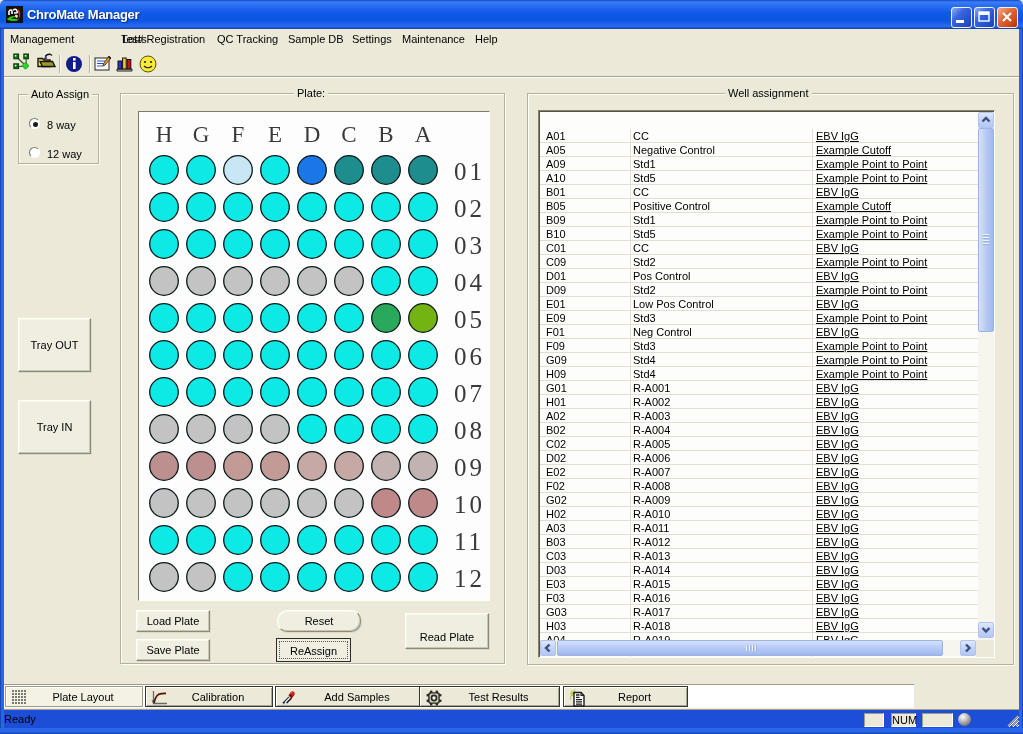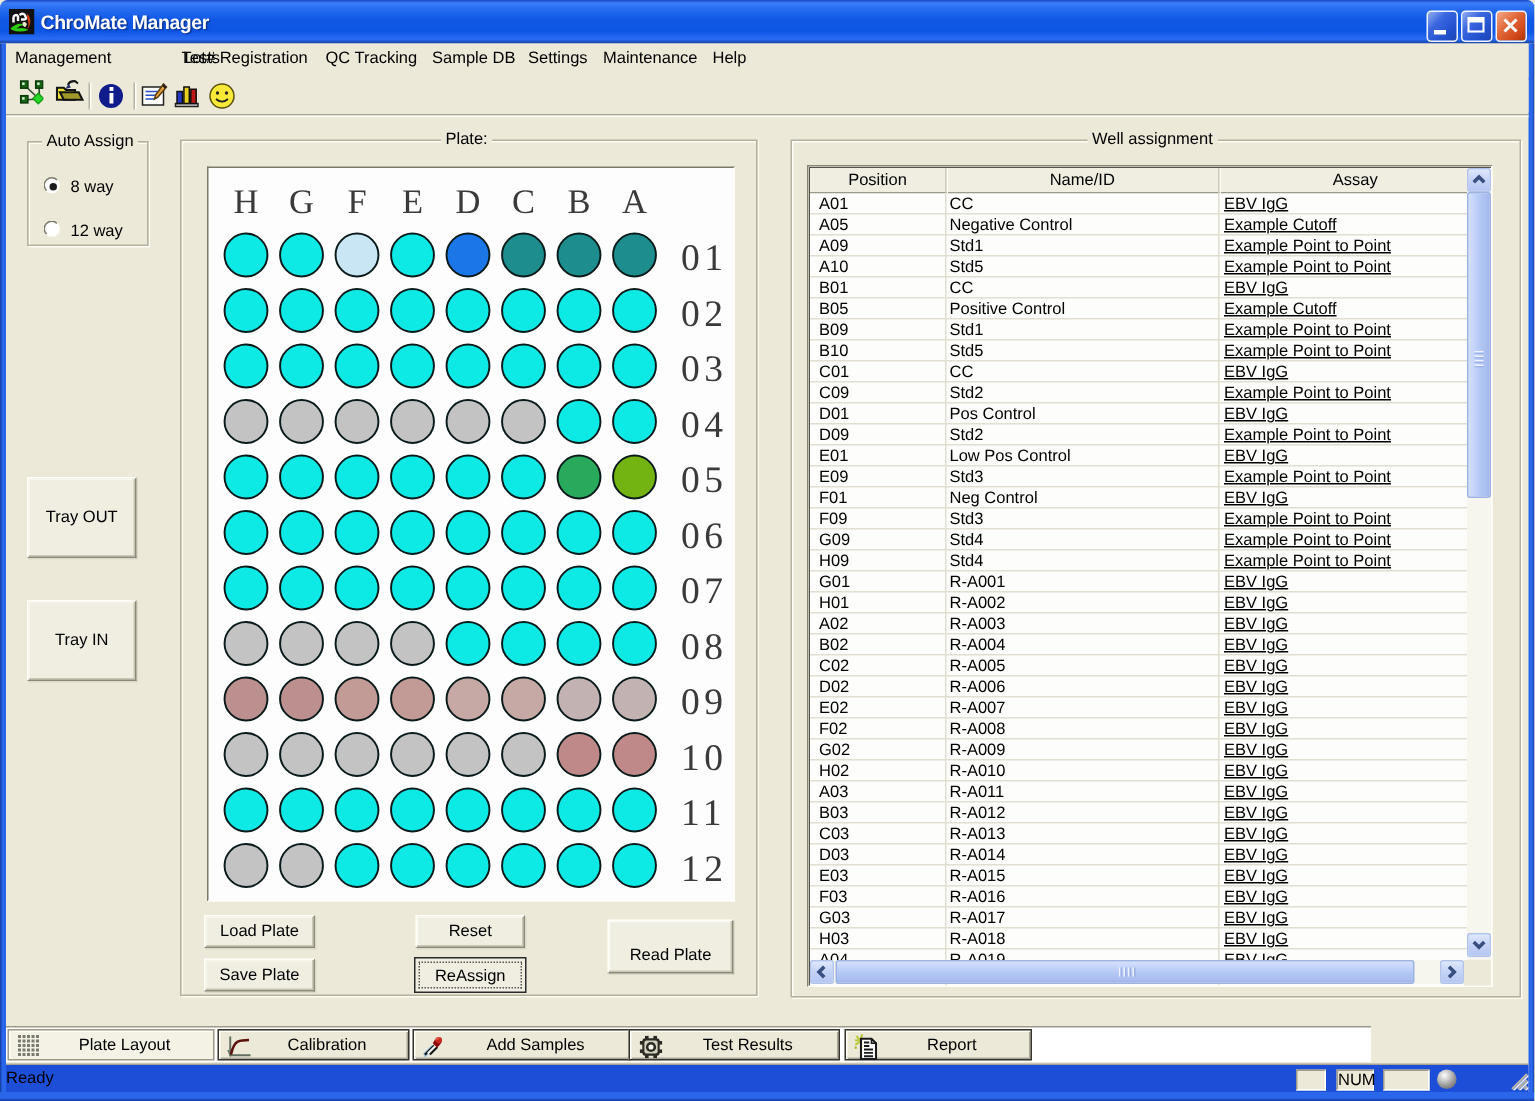--- a/index.html
+++ b/index.html
@@ -307,35 +307,30 @@
       <circle cx="99" cy="465" r="14.3" fill="#0deae6" stroke="#0a1a1a" stroke-width="1.3"></circle>
       <circle cx="136" cy="465" r="14.3" fill="#0deae6" stroke="#0a1a1a" stroke-width="1.3"></circle>
       <circle cx="173" cy="465" r="14.3" fill="#0deae6" stroke="#0a1a1a" stroke-width="1.3"></circle>
       <circle cx="210" cy="465" r="14.3" fill="#0deae6" stroke="#0a1a1a" stroke-width="1.3"></circle>
       <circle cx="247" cy="465" r="14.3" fill="#0deae6" stroke="#0a1a1a" stroke-width="1.3"></circle>
       <circle cx="284" cy="465" r="14.3" fill="#0deae6" stroke="#0a1a1a" stroke-width="1.3"></circle>
       <text x="315" y="475" font-family="Liberation Serif" font-size="25" letter-spacing="3" fill="#3a3a3a">12</text>
     </svg></div>
 <div class="abs btn" style="left:136px; top:610px; width:74px; height:22px; line-height:20px;">Load Plate</div>
 <div class="abs btn" style="left:136px; top:639px; width:74px; height:22px; line-height:20px;">Save Plate</div>
-<div class="abs btn" style="left:277px; top:610px; width:73px; height:22px; line-height:20px;">Reset</div>
+<div class="abs btn" style="left:277px; top:610px; width:84px; height:22px; line-height:20px;border-radius:10px;">Reset</div>
 <div class="abs btn" style="left:276px; top:638px; width:75px; height:24px; line-height:22px; border:1px solid #2a2a2a; box-shadow:none;">
   <span style="position:absolute; left:2px; top:2px; right:2px; bottom:2px; border:1px dotted #555; line-height:18px;">ReAssign</span>
 </div>
 <div class="abs btn" style="left:405px; top:613px; width:84px; height:36px; line-height:47px;">Read Plate</div>
 
 <div class="abs group" style="left:527px; top:93px; width:487px; height:572px;">
   <span class="glabel" style="left:197px;">Well assignment</span>
 </div>
 <div class="abs" id="lv">
-  <div id="lvheader">
-    <div class="hcell" style="left:0; width:91px;">Position</div>
-    <div class="hcell" style="left:91px; width:182px;">Name/ID</div>
-    <div class="hcell" style="left:273px; width:182px;">Assay</div>
-  </div>
   <div id="lvbody">
 <div class="trow">
         <span class="c1">A01</span>
         <span class="c2">CC</span>
         <span class="c3">EBV IgG</span>
       </div>
       <div class="trow">
         <span class="c1">A05</span>
         <span class="c2">Negative Control</span>
         <span class="c3">Example Cutoff</span>

